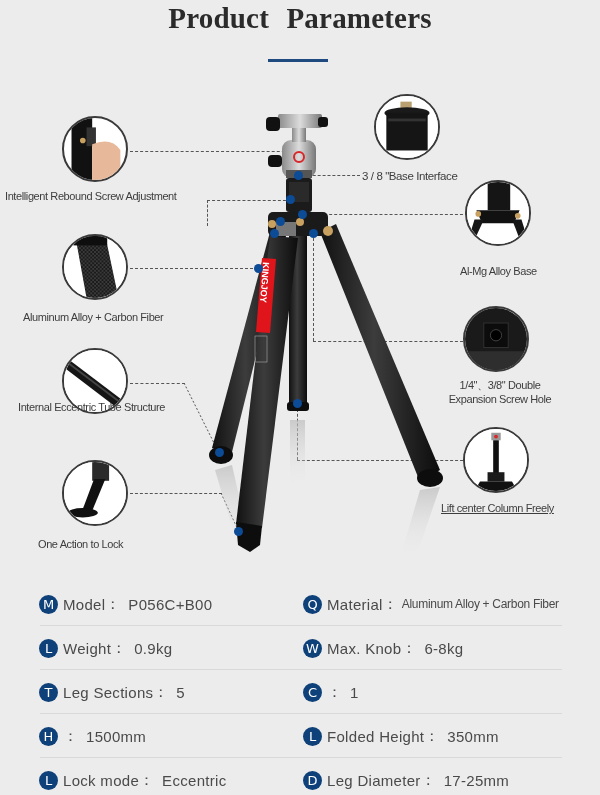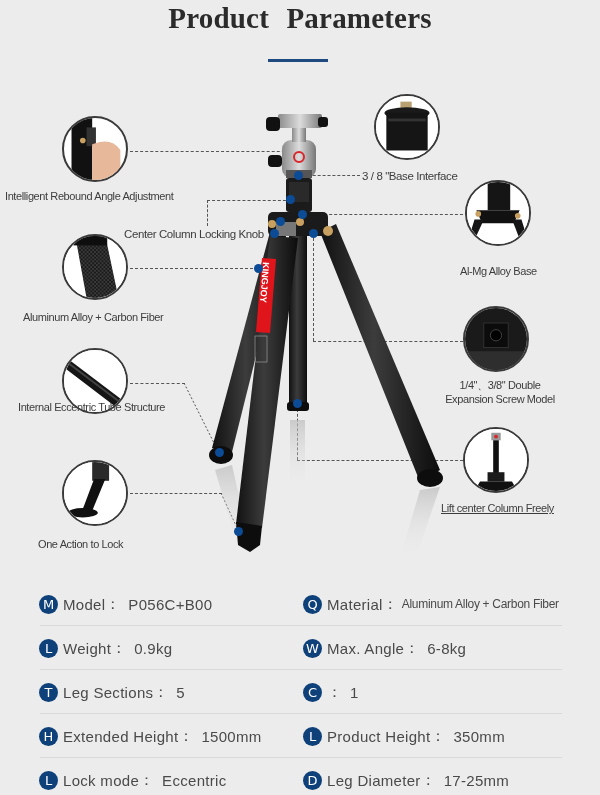--- a/index.html
+++ b/index.html
@@ -174,21 +174,21 @@
   </div>
 
   <div class="callout-img" style="left:62px; top:116px;">
     <svg viewBox="0 0 66 66">
         <rect x="8" y="0" width="22" height="66" fill="#111"></rect>
         <rect x="24" y="10" width="10" height="20" fill="#333"></rect>
         <path d="M30,28 Q50,20 60,34 L60,66 L30,66 Z" fill="#e7b89a"></path>
         <circle cx="20" cy="24" r="3" fill="#c8a060"></circle>
       </svg>
   </div>
-  <div class="callout-label" style="left:5px; top:189px;">Intelligent Rebound Angle Adjustment</div>
+  <div class="callout-label" style="left:5px; top:189px;">Intelligent Rebound Screw Adjustment</div>
 
   <div class="callout-img" style="left:62px; top:234px;">
     <svg viewBox="0 0 66 66">
         <defs>
           <pattern id="cf" width="4" height="4" patternUnits="userSpaceOnUse">
             <rect width="4" height="4" fill="#1a1a1a"></rect>
             <rect width="2" height="2" fill="#3a3a3a"></rect>
             <rect x="2" y="2" width="2" height="2" fill="#3a3a3a"></rect>
           </pattern>
         </defs>
@@ -211,21 +211,20 @@
   <div class="callout-img" style="left:62px; top:460px;">
     <svg viewBox="0 0 66 66">
         <rect width="66" height="66" fill="#fff"></rect>
         <rect x="30" y="0" width="18" height="20" fill="#2a2a2a"></rect>
         <polygon points="32,18 44,18 30,52 20,50" fill="#111"></polygon>
         <ellipse cx="20" cy="54" rx="16" ry="5" fill="#111"></ellipse>
       </svg>
   </div>
   <div class="callout-label" style="left:38px; top:537px;">One Action to Lock</div>
 
-  <div class="callout-label" style="left:124px; top:227px; font-size:11.5px;">Center Column Locking Knob</div>
 
   <div class="callout-img" style="left:374px; top:94px;">
     <svg viewBox="0 0 66 66">
         <rect width="66" height="66" fill="#fff"></rect>
         <rect x="26" y="6" width="12" height="10" fill="#b8a070"></rect>
         <ellipse cx="33" cy="18" rx="24" ry="6" fill="#1a1a1a"></ellipse>
         <rect x="11" y="18" width="44" height="40" fill="#151515"></rect>
         <rect x="13" y="24" width="40" height="3" fill="#333"></rect>
       </svg>
   </div>
@@ -247,21 +246,21 @@
   <div class="callout-img" style="left:463px; top:306px;">
     <svg viewBox="0 0 66 66">
         <rect width="66" height="66" fill="#1a1a1a"></rect>
         <rect x="20" y="16" width="26" height="26" fill="#0c0c0c" stroke="#333"></rect>
         <circle cx="33" cy="29" r="6" fill="#000" stroke="#444"></circle>
         <rect x="0" y="46" width="66" height="20" fill="#2e2e2e"></rect>
       </svg>
   </div>
   <div class="callout-label center" style="left:440px; top:378px; width:120px;">
     <div>1/4"、3/8" Double</div>
-    <div>Expansion Screw Model</div>
+    <div>Expansion Screw Hole</div>
   </div>
 
   <div class="callout-img" style="left:463px; top:427px;">
     <svg viewBox="0 0 66 66">
         <rect width="66" height="66" fill="#fff"></rect>
         <rect x="28" y="4" width="10" height="8" fill="#999"></rect>
         <circle cx="33" cy="8" r="2" fill="#d8262a"></circle>
         <rect x="30" y="12" width="6" height="36" fill="#111"></rect>
         <rect x="24" y="46" width="18" height="10" fill="#1b1b1b"></rect>
         <polygon points="16,56 50,56 56,66 10,66" fill="#111"></polygon>
@@ -284,51 +283,50 @@
       <span class="spec-value">0.9kg</span>
     </div>
     <div class="spec-row" style="left:39px; top:88px;">
       <span class="spec-badge">T</span>
       <span class="spec-label">Leg Sections</span>
       <span class="spec-colon">：</span>
       <span class="spec-value">5</span>
     </div>
     <div class="spec-row" style="left:39px; top:132px;">
       <span class="spec-badge">H</span>
-      <span class="spec-label">Extended Height</span>
       <span class="spec-colon">：</span>
       <span class="spec-value">1500mm</span>
     </div>
     <div class="spec-row" style="left:39px; top:176px;">
       <span class="spec-badge">L</span>
       <span class="spec-label">Lock mode</span>
       <span class="spec-colon">：</span>
       <span class="spec-value">Eccentric</span>
     </div>
 
     <div class="spec-row" style="left:303px; top:0;">
       <span class="spec-badge">Q</span>
       <span class="spec-label">Material</span>
       <span class="spec-colon" style="margin-right:4px;">：</span>
       <span class="spec-value small">Aluminum Alloy + Carbon Fiber</span>
     </div>
     <div class="spec-row" style="left:303px; top:44px;">
       <span class="spec-badge">W</span>
-      <span class="spec-label">Max. Angle</span>
+      <span class="spec-label">Max. Knob</span>
       <span class="spec-colon">：</span>
       <span class="spec-value">6-8kg</span>
     </div>
     <div class="spec-row" style="left:303px; top:88px;">
       <span class="spec-badge">C</span>
       <span class="spec-colon">：</span>
       <span class="spec-value">1</span>
     </div>
     <div class="spec-row" style="left:303px; top:132px;">
       <span class="spec-badge">L</span>
-      <span class="spec-label">Product Height</span>
+      <span class="spec-label">Folded Height</span>
       <span class="spec-colon">：</span>
       <span class="spec-value">350mm</span>
     </div>
     <div class="spec-row" style="left:303px; top:176px;">
       <span class="spec-badge">D</span>
       <span class="spec-label">Leg Diameter</span>
       <span class="spec-colon">：</span>
       <span class="spec-value">17-25mm</span>
     </div>
 

